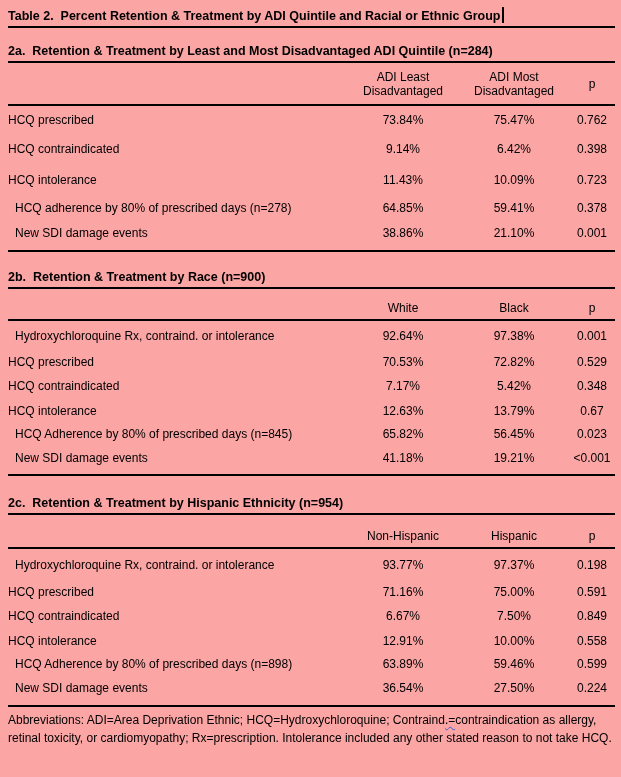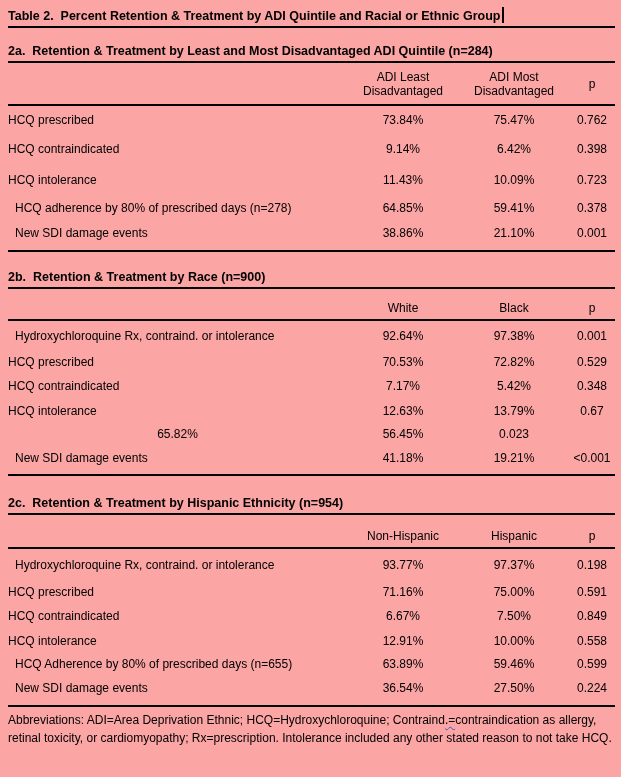--- a/index.html
+++ b/index.html
@@ -150,20 +150,21 @@
       <div class="cell val">5.42%</div>
       <div class="cell val">0.348</div>
     </div>
     <div class="row" style="height:23px">
       <div class="cell lbl-center">HCQ intolerance</div>
       <div class="cell val">12.63%</div>
       <div class="cell val">13.79%</div>
       <div class="cell val">0.67</div>
     </div>
     <div class="row" style="height:24px">
+      <div class="cell lbl-left">HCQ Adherence by 80% of prescribed days (n=845)</div>
       <div class="cell val">65.82%</div>
       <div class="cell val">56.45%</div>
       <div class="cell val">0.023</div>
     </div>
     <div class="row" style="height:24px">
       <div class="cell lbl-left">New SDI damage events</div>
       <div class="cell val">41.18%</div>
       <div class="cell val">19.21%</div>
       <div class="cell val">&lt;0.001</div>
     </div>
@@ -195,21 +196,21 @@
       <div class="cell val">7.50%</div>
       <div class="cell val">0.849</div>
     </div>
     <div class="row" style="height:25px">
       <div class="cell lbl-center">HCQ intolerance</div>
       <div class="cell val">12.91%</div>
       <div class="cell val">10.00%</div>
       <div class="cell val">0.558</div>
     </div>
     <div class="row" style="height:22px">
-      <div class="cell lbl-left">HCQ Adherence by 80% of prescribed days (n=655)</div>
+      <div class="cell lbl-left">HCQ Adherence by 80% of prescribed days (n=898)</div>
       <div class="cell val">63.89%</div>
       <div class="cell val">59.46%</div>
       <div class="cell val">0.599</div>
     </div>
     <div class="row" style="height:26px">
       <div class="cell lbl-left">New SDI damage events</div>
       <div class="cell val">36.54%</div>
       <div class="cell val">27.50%</div>
       <div class="cell val">0.224</div>
     </div>

